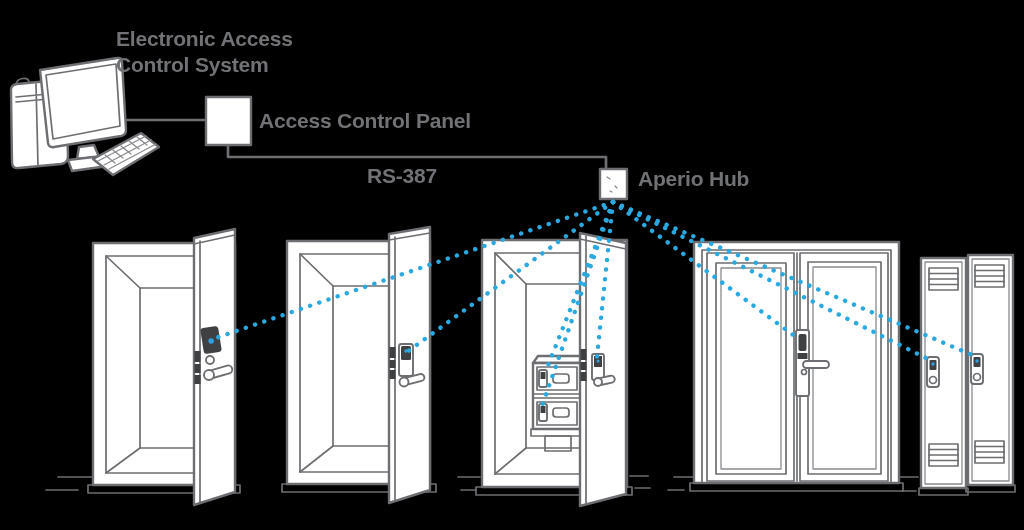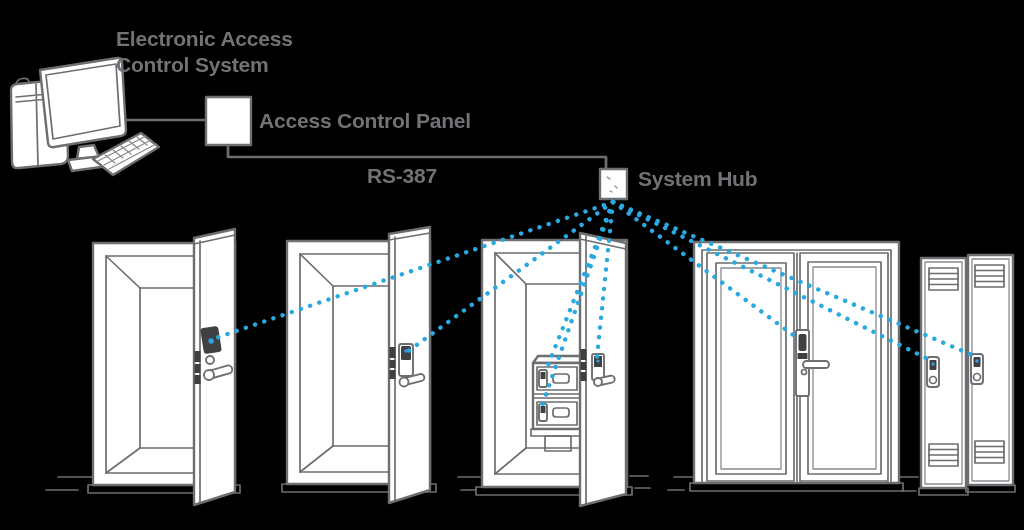--- a/index.html
+++ b/index.html
@@ -200,14 +200,14 @@
         <line x1="613" y1="202" x2="977" y2="357" class="dots"></line>
       </g>
 </svg>
 
 <div class="label" style="left:116px;top:26px;">
   <div>Electronic Access</div>
   <div>Control System</div>
 </div>
 <div class="label" style="left:259px;top:108px;">Access Control Panel</div>
 <div class="label" style="left:367px;top:163px;">RS-387</div>
-<div class="label" style="left:638px;top:166px;">System Hub</div>
+<div class="label" style="left:638px;top:166px;">Aperio Hub</div>
 </div>
 
 </body></html>

